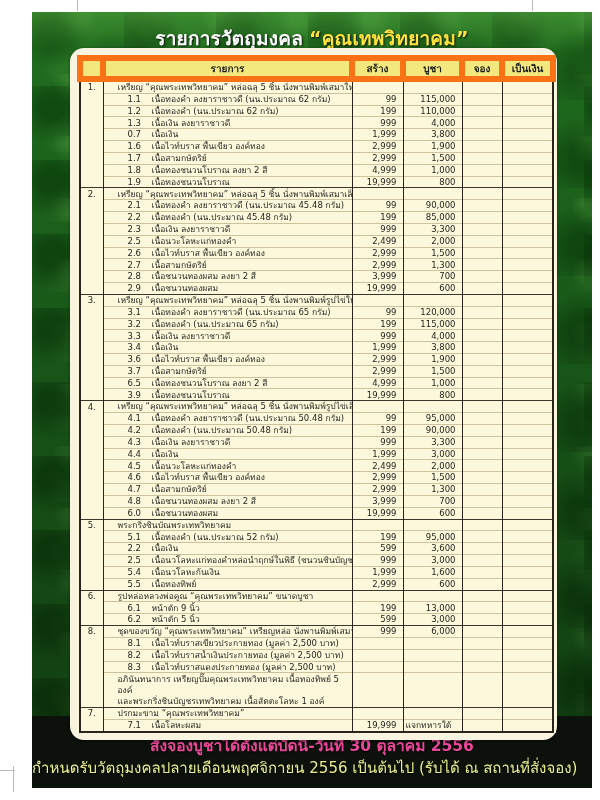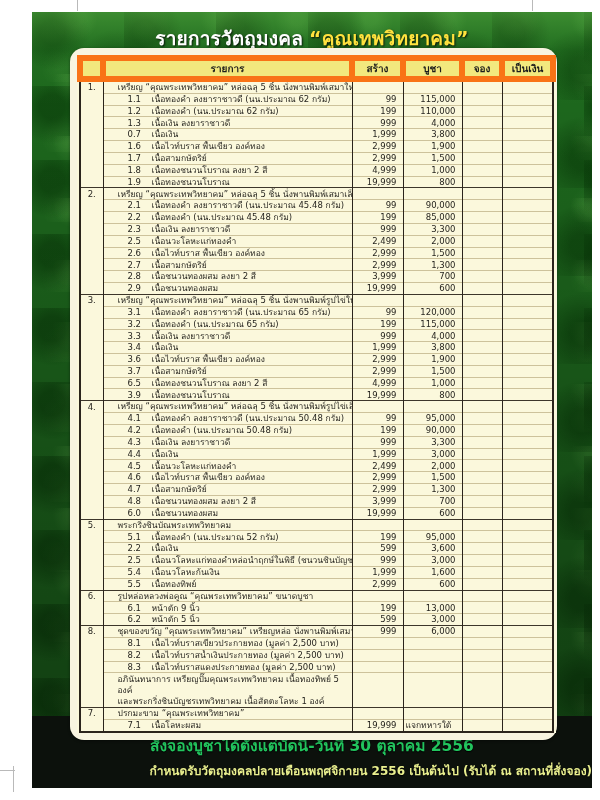--- a/index.html
+++ b/index.html
@@ -20,23 +20,23 @@
     background-size:100% 100%, 92px 74px, 116px 88px, 74px 62px, 88px 70px; }
 
   .title { position:absolute; top:11px; left:0; width:100%; text-align:center;
     font-size:19px; font-weight:bold; color:#ffffff; letter-spacing:.2px;
     text-shadow:1px 1px 2px rgba(0,0,0,.8); white-space:nowrap; }
   .title .accent { color:#ffe23e; margin-left:6px; }
 
   .band { position:absolute; left:0; bottom:0; width:100%; height:72px;
     background:#0c110c; z-index:1; }
   .band-l1 { position:absolute; bottom:30px; width:100%; text-align:center;
-    font-size:15.5px; font-weight:bold; color:#22c55e; text-shadow:0 1px 1px #000; }
-  .band-l2 { position:absolute; bottom:8px; width:100%; text-align:right;
-    font-size:12px; font-weight:bold; color:#e9ef8e; text-shadow:0 1px 1px #000; }
+    font-size:15.5px; font-weight:bold; color:#ec4899; text-shadow:0 1px 1px #000; }
+  .band-l2 { position:absolute; bottom:8px; width:100%; text-align:left;
+    font-size:15px; font-weight:normal; color:#e9ef8e; text-shadow:0 1px 1px #000; }
 
   .card { position:absolute; left:38px; top:36px; width:487px; height:692px;
     background:#f8f4e0; border-radius:14px; padding:7px; z-index:2;
     box-shadow:0 1px 3px rgba(0,0,0,.45); }
 
   table { width:473px; height:678px; border-collapse:collapse; table-layout:fixed;
     border:2px solid #2b241c; background:#fbf8dc; }
   th { background:#f2e87e; border:6px solid #f97316; font-size:10px; font-weight:bold;
     color:#1c1c1c; height:15px; padding:0; text-align:center; }
   td { font-size:8.5px; color:#26241f; height:11.6px; padding:0 2px; line-height:10.5px;

